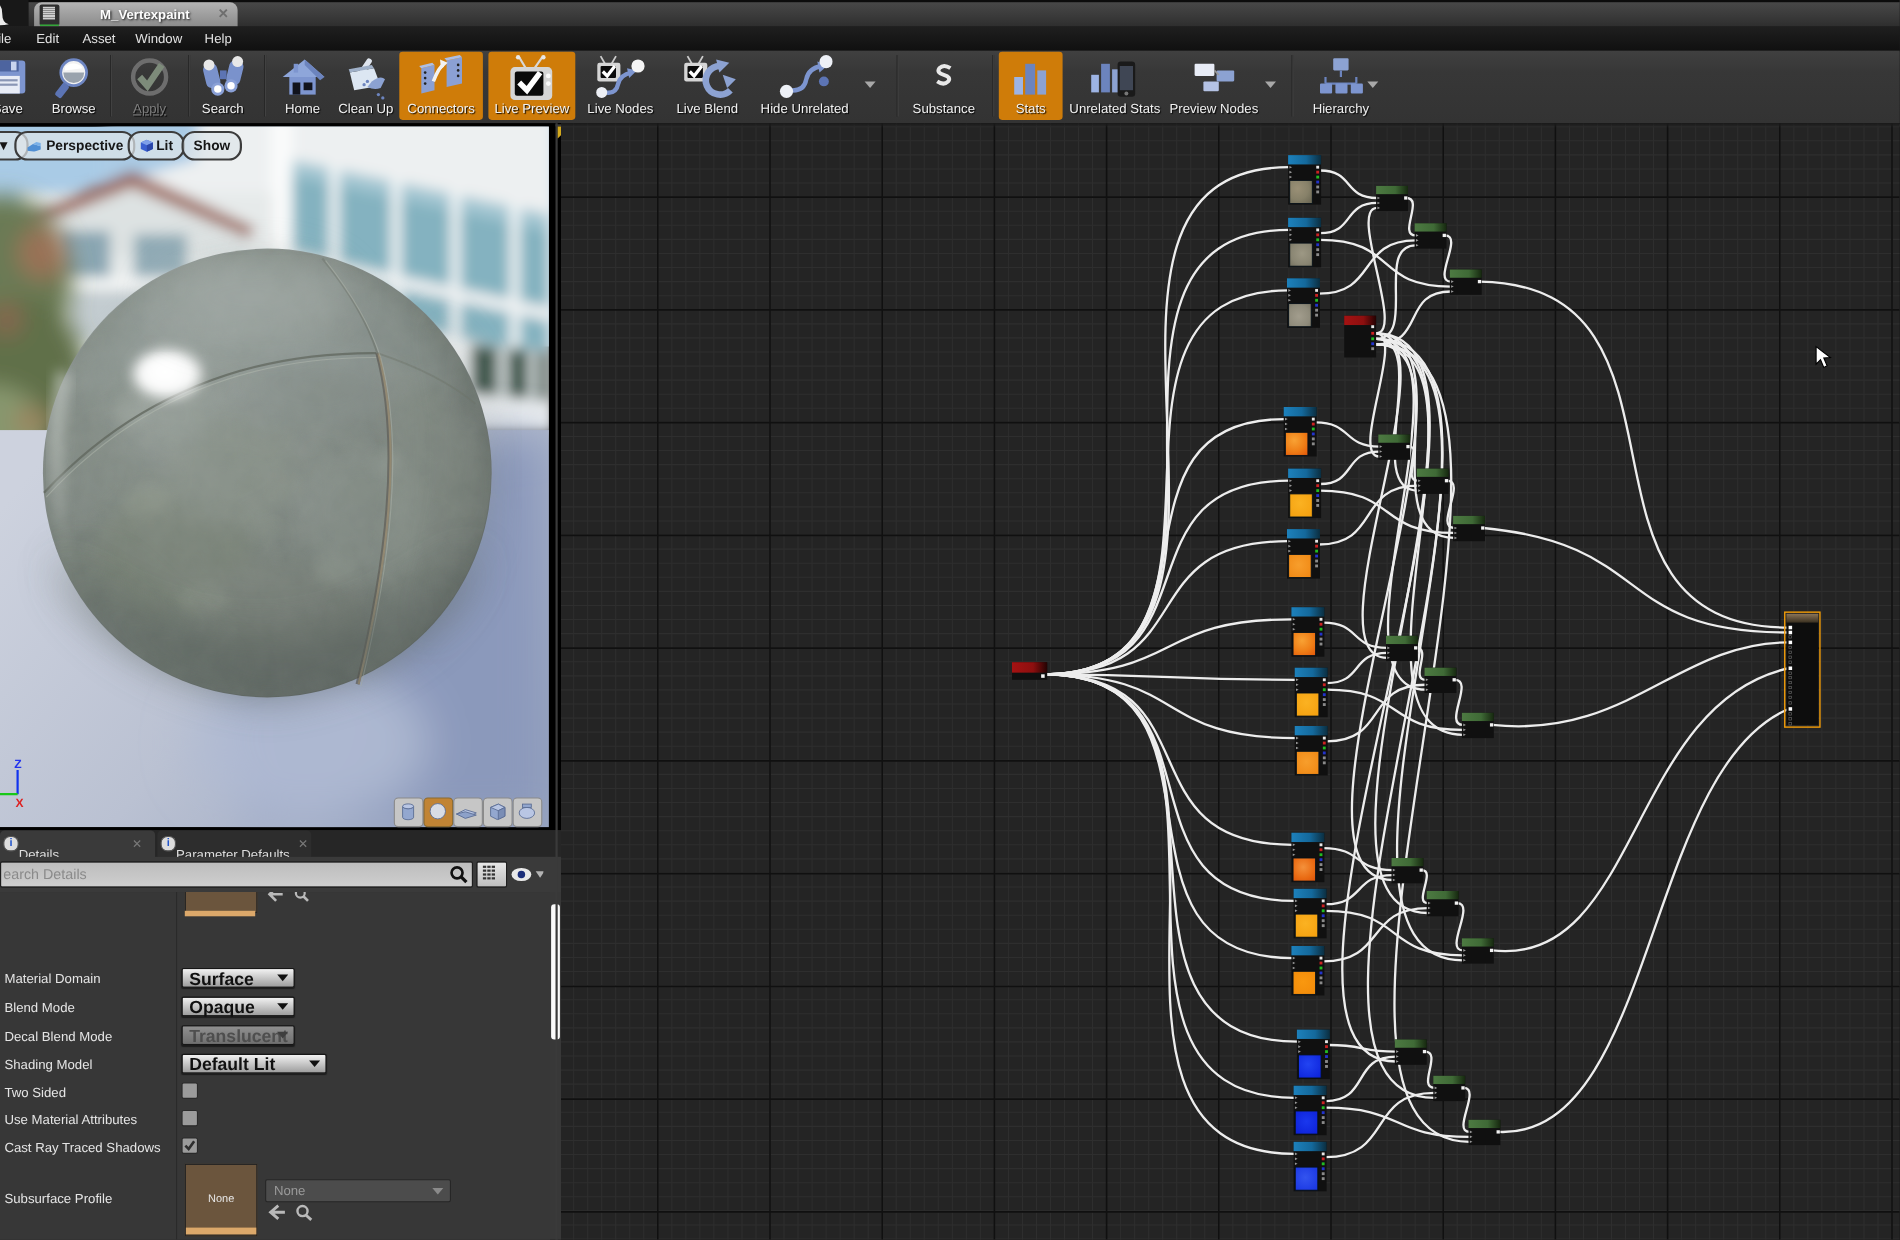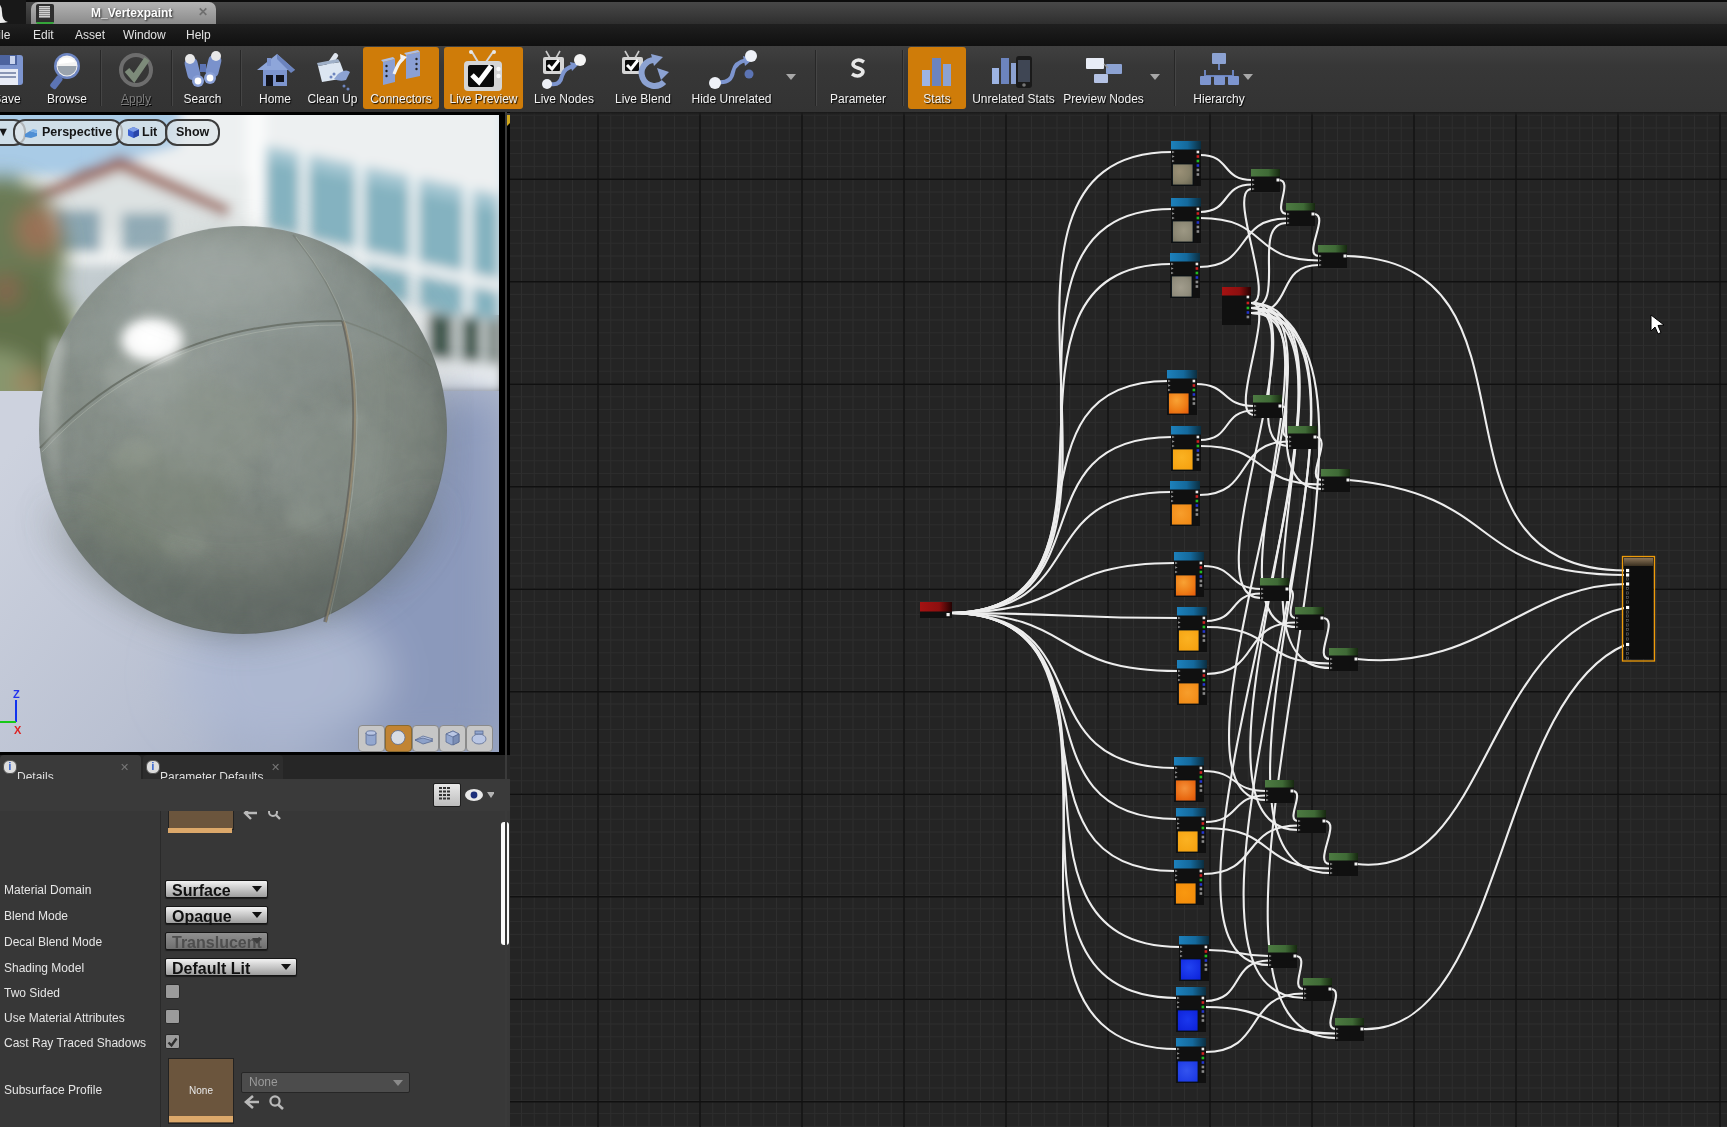--- a/index.html
+++ b/index.html
@@ -231,21 +231,21 @@
     </svg>
     <div class="lbl">Hide Unrelated</div>
   </div>
   <div class="tdrop" style="left:786px"></div>
   <div class="tsep" style="left:815px"></div>
   <div class="tbtn" style="left:820px;width:76px">
     <svg width="36" height="42" viewBox="0 0 36 42">
       <path d="M18 6 l10 6 v12 l-10 6 l-10 -6 v-12 z" fill="none"></path>
       <path d="M24 12 q-6 -4 -10 0 q-3 4 4 6 q7 2 4 6 q-4 4 -10 0" fill="none" stroke="#e8e8e8" stroke-width="3.6"></path>
     </svg>
-    <div class="lbl">Parameter</div>
+    <div class="lbl">Substance</div>
   </div>
   <div class="tsep" style="left:902px"></div>
   <div class="tbtn on" style="left:908px;width:58px">
     <svg width="40" height="42" viewBox="0 0 40 42">
       <rect x="5" y="20" width="8" height="16" fill="#9db4e4"></rect>
       <rect x="15" y="8" width="9" height="28" fill="#6c84be"></rect>
       <rect x="26" y="14" width="8" height="22" fill="#8ca2d2"></rect>
     </svg>
     <div class="lbl">Stats</div>
   </div>
@@ -478,20 +478,27 @@
         <div class="nm">Details</div>
         <div class="cx" style="left:120px">✕</div>
     </div>
     <div class="dtab" style="left:143px;width:140px;background:#2d2d2d">
       <div class="ic">i</div>
         <div class="nm">Parameter Defaults</div>
         <div class="cx" style="left:128px">✕</div>
     </div>
   </div>
   <div id="dsearchrow">
+    <div id="dsearch">
+        <div class="ph">earch Details</div>
+      <svg width="18" height="18" viewBox="0 0 18 18" style="position:absolute;right:3px;top:2px">
+        <circle cx="7.5" cy="7.5" r="5" fill="none" stroke="#111" stroke-width="2.4"></circle>
+        <line x1="11" y1="11" x2="16" y2="16" stroke="#111" stroke-width="3"></line>
+      </svg>
+    </div>
     <div class="dico" style="left:433px;width:26px;background:linear-gradient(#e8e8e8,#bdbdbd);border:1px solid #1e1e1e">
       <svg width="16" height="16" viewBox="0 0 16 16" style="margin:2px 4px">
         <g fill="#333">
             <rect x="1" y="1" width="3" height="2"></rect>
             <rect x="5" y="1" width="3" height="2"></rect>
             <rect x="9" y="1" width="3" height="2"></rect>
         <rect x="1" y="4.5" width="3" height="2"></rect>
             <rect x="5" y="4.5" width="3" height="2"></rect>
             <rect x="9" y="4.5" width="3" height="2"></rect>
         <rect x="1" y="8" width="3" height="2"></rect>

